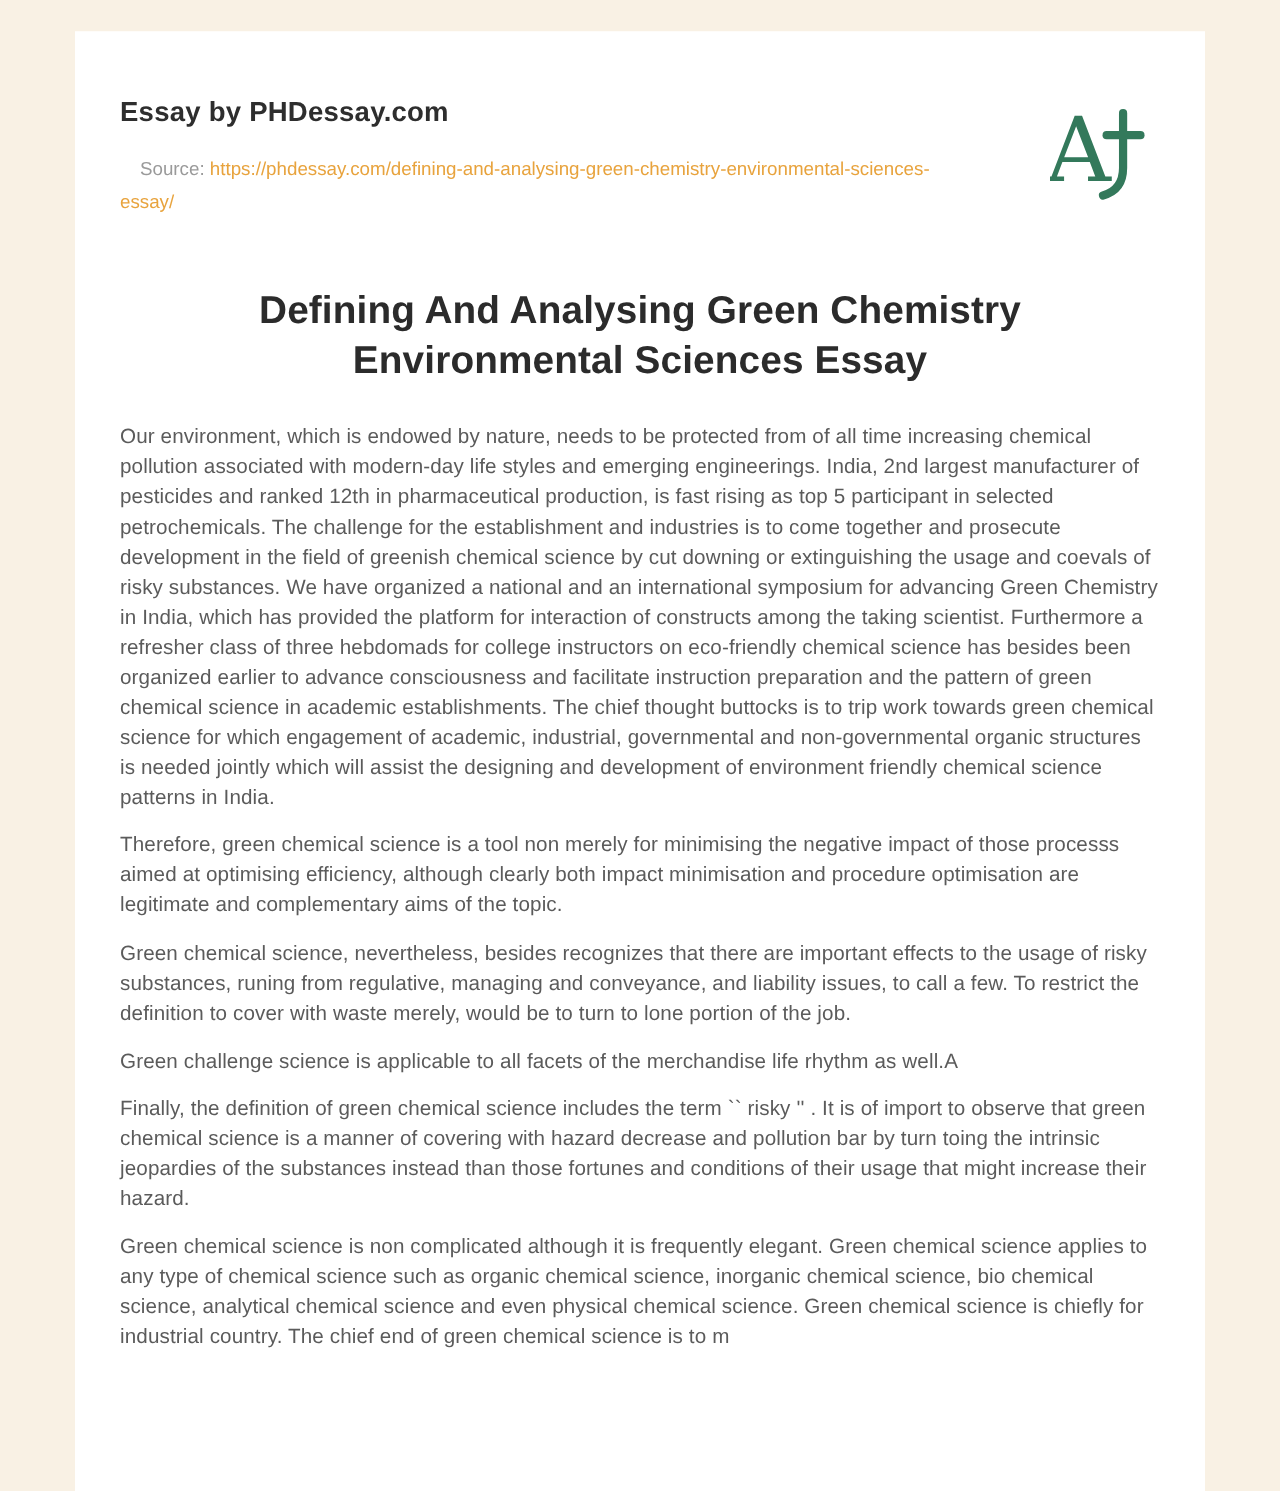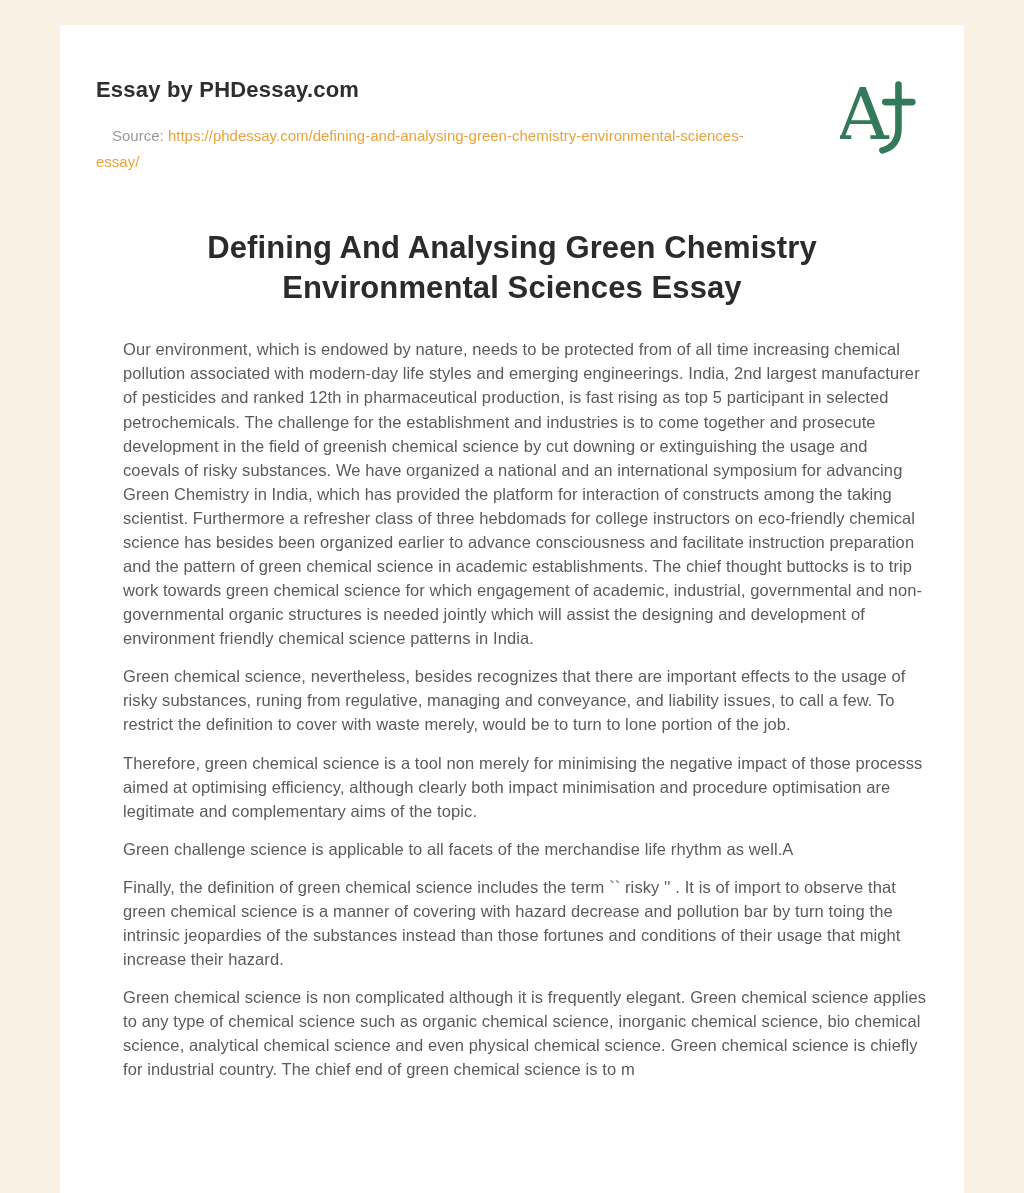--- a/index.html
+++ b/index.html
@@ -11,21 +11,21 @@
   .card {
     width: 904px;
     margin: 25px auto 0;
     background: #FFFFFF;
     padding: 42px 36px 60px;
     min-height: 1250px;
   }
   .card-header {
     display: flex;
     justify-content: space-between;
-    align-items: flex-start;
+    align-items: center;
   }
   .header-left { flex: 1; }
   .byline {
     font-size: 22px;
     font-weight: 700;
     color: #2E2E2E;
     padding-top: 10px;
     letter-spacing: 0.2px;
   }
   .source-line {
@@ -48,21 +48,21 @@
   .title {
     margin-top: 52px;
     font-size: 31px;
     line-height: 1.32;
     color: #2B2B2B;
     font-weight: 700;
     max-width: 855px;
     letter-spacing: 0.1px;
     text-align: center;
   }
-  .essay-body { margin-top: 28px; margin-left: 27px; }
+  .essay-body { margin-top: 28px; }
   .essay-paragraph {
     font-size: 16.5px;
     line-height: 1.46;
     color: #5B5B5B;
     margin-bottom: 14px;
     letter-spacing: 0.1px;
   }
 </style>
 </head>
 <body>
@@ -85,21 +85,21 @@
           <path d="M80 14 L80 74 Q80 98 58 104" stroke="#33795B" stroke-width="9" fill="none" stroke-linecap="round"></path>
           <path d="M62 38 L99 38" stroke="#33795B" stroke-width="9" fill="none" stroke-linecap="round"></path>
         </svg>
       </div>
     </div>
 
     <h1 class="title">Defining And Analysing Green Chemistry Environmental Sciences Essay</h1>
 
     <div class="essay-body">
         <p class="essay-paragraph">Our environment, which is endowed by nature, needs to be protected from of all time increasing chemical pollution associated with modern-day life styles and emerging engineerings. India, 2nd largest manufacturer of pesticides and ranked 12th in pharmaceutical production, is fast rising as top 5 participant in selected petrochemicals. The challenge for the establishment and industries is to come together and prosecute development in the field of greenish chemical science by cut downing or extinguishing the usage and coevals of risky substances. We have organized a national and an international symposium for advancing Green Chemistry in India, which has provided the platform for interaction of constructs among the taking scientist. Furthermore a refresher class of three hebdomads for college instructors on eco-friendly chemical science has besides been organized earlier to advance consciousness and facilitate instruction preparation and the pattern of green chemical science in academic establishments. The chief thought buttocks is to trip work towards green chemical science for which engagement of academic, industrial, governmental and non-governmental organic structures is needed jointly which will assist the designing and development of environment friendly chemical science patterns in India.</p>
+        <p class="essay-paragraph">Therefore, green chemical science is a tool non merely for minimising the negative impact of those processs aimed at optimising efficiency, although clearly both impact minimisation and procedure optimisation are legitimate and complementary aims of the topic.</p>
         <p class="essay-paragraph">Green chemical science, nevertheless, besides recognizes that there are important effects to the usage of risky substances, runing from regulative, managing and conveyance, and liability issues, to call a few. To restrict the definition to cover with waste merely, would be to turn to lone portion of the job.</p>
-        <p class="essay-paragraph">Therefore, green chemical science is a tool non merely for minimising the negative impact of those processs aimed at optimising efficiency, although clearly both impact minimisation and procedure optimisation are legitimate and complementary aims of the topic.</p>
         <p class="essay-paragraph">Green challenge science is applicable to all facets of the merchandise life rhythm as well.A</p>
         <p class="essay-paragraph">Finally, the definition of green chemical science includes the term `` risky '' . It is of import to observe that green chemical science is a manner of covering with hazard decrease and pollution bar by turn toing the intrinsic jeopardies of the substances instead than those fortunes and conditions of their usage that might increase their hazard.</p>
         <p class="essay-paragraph">Green chemical science is non complicated although it is frequently elegant. Green chemical science applies to any type of chemical science such as organic chemical science, inorganic chemical science, bio chemical science, analytical chemical science and even physical chemical science. Green chemical science is chiefly for industrial country. The chief end of green chemical science is to m</p>
       </div>
 
   </div>
 </div>
 
 </body></html>

